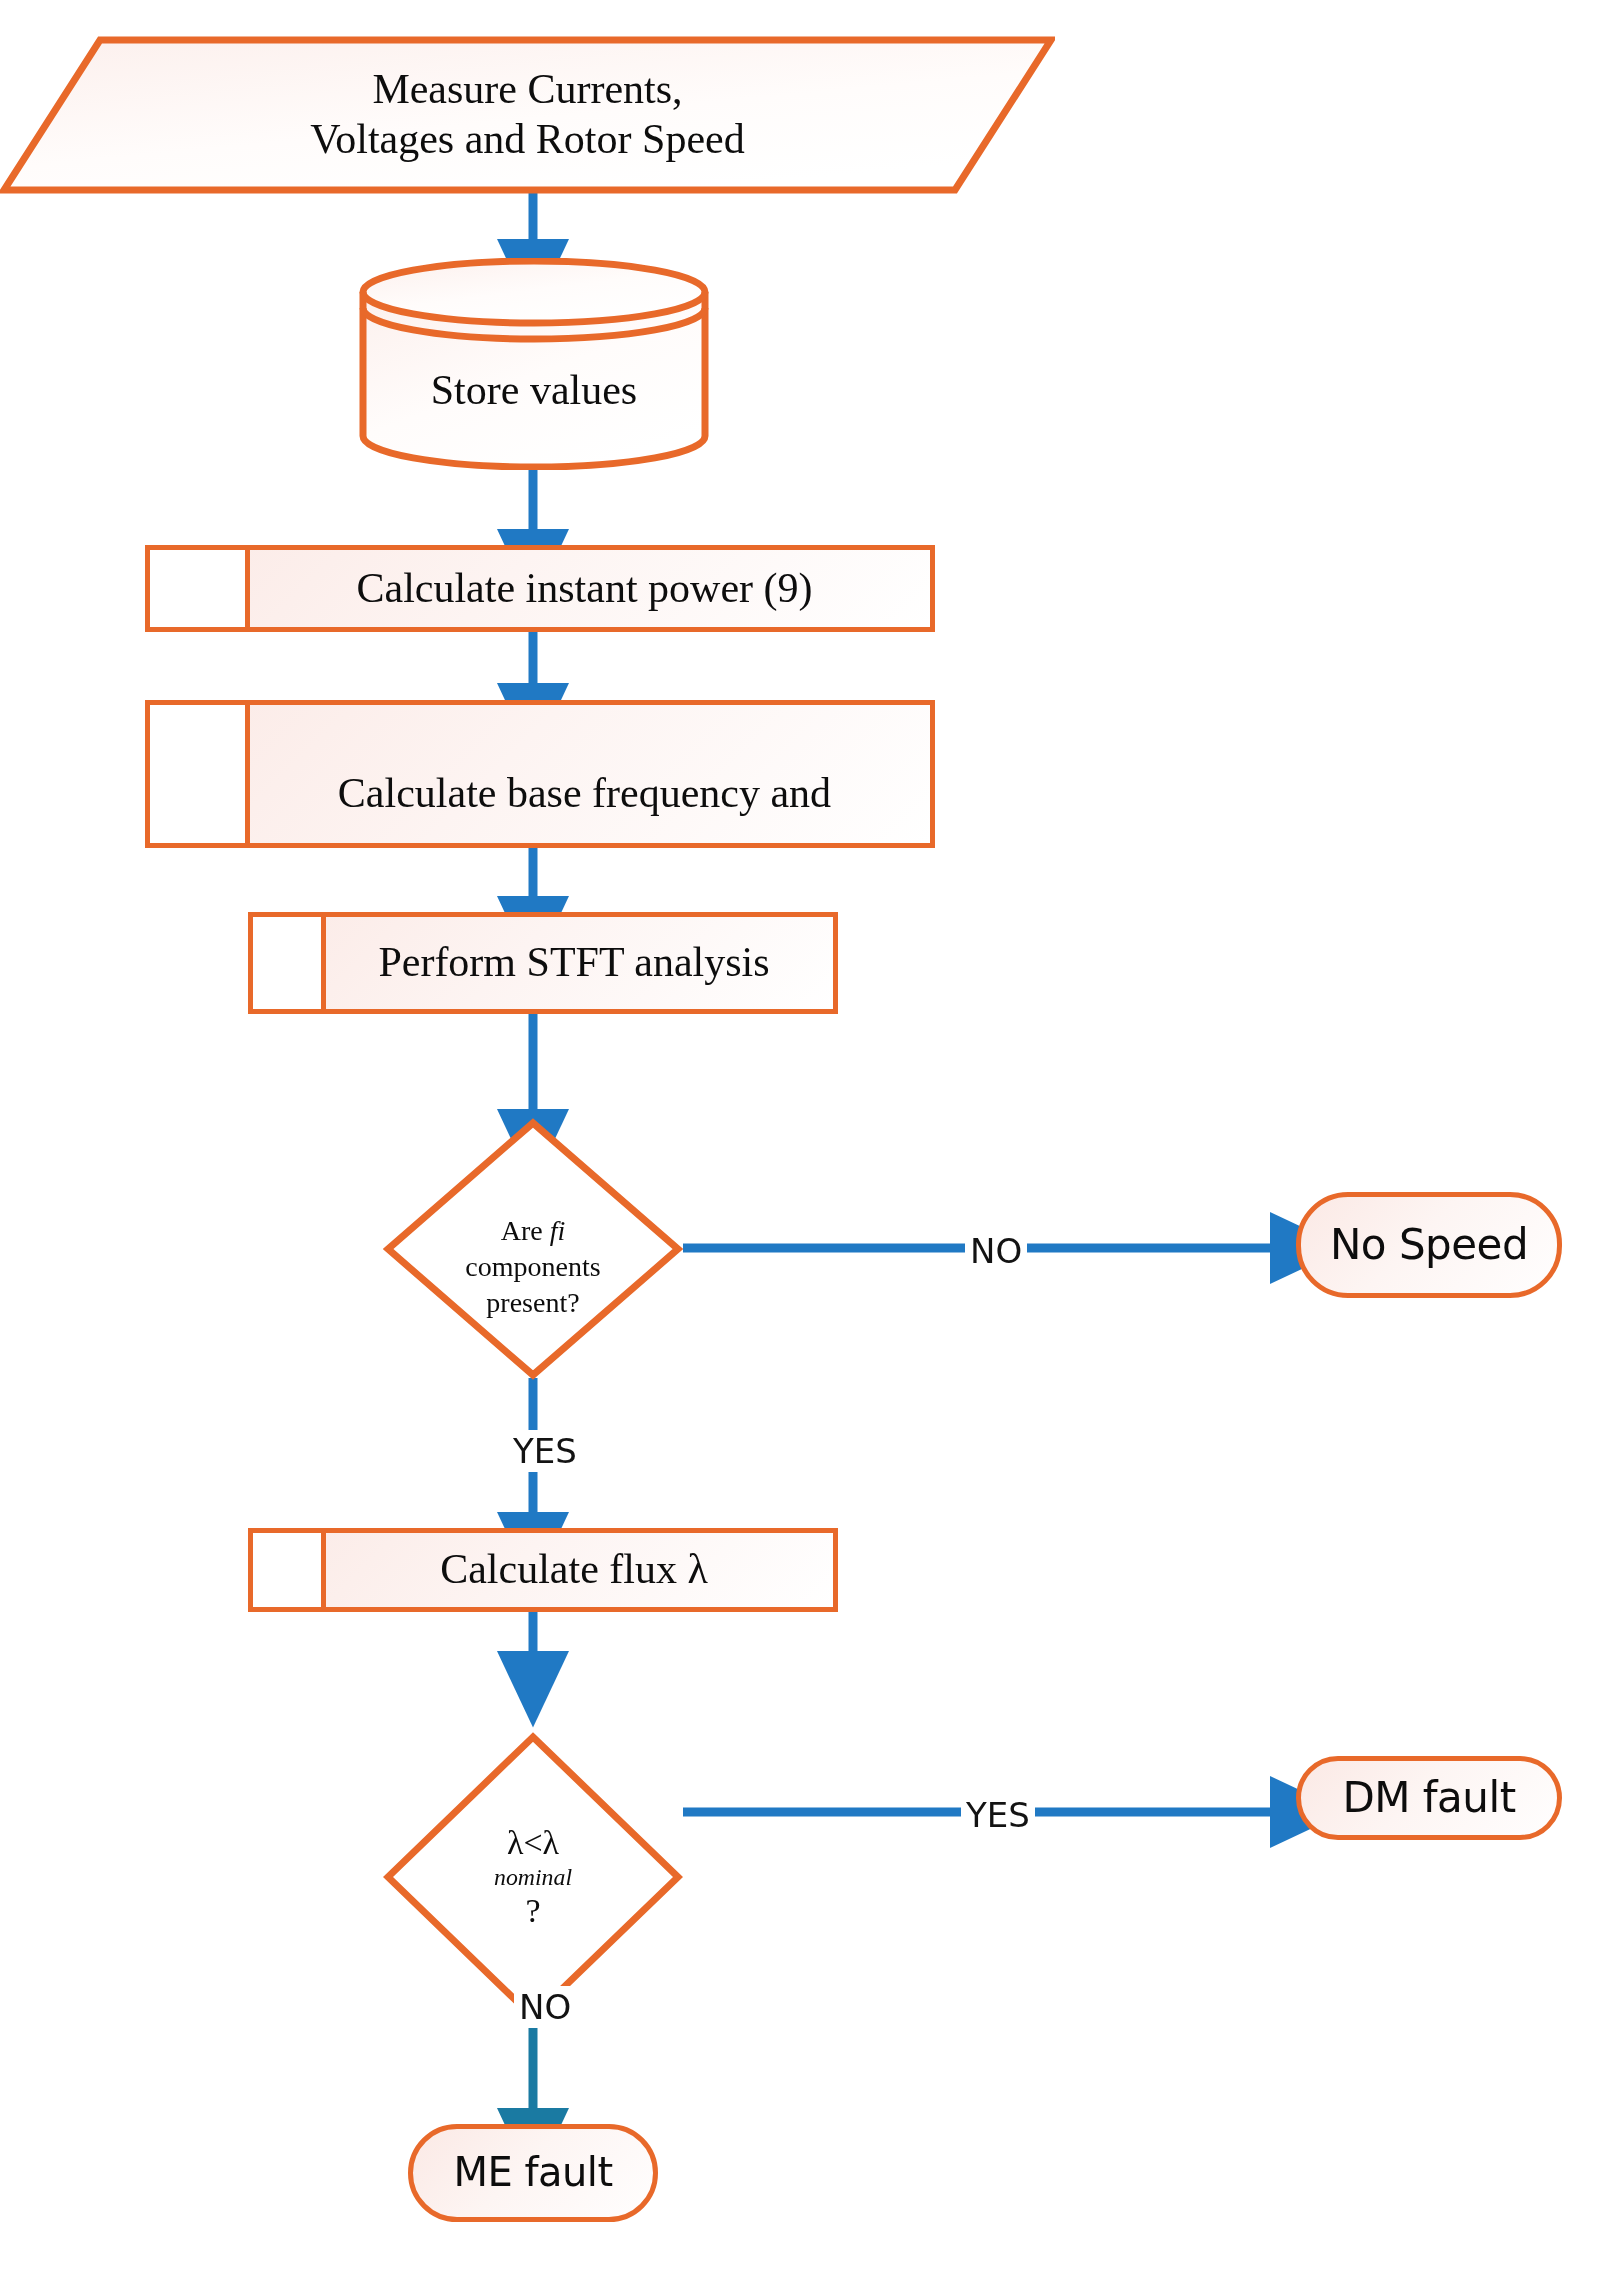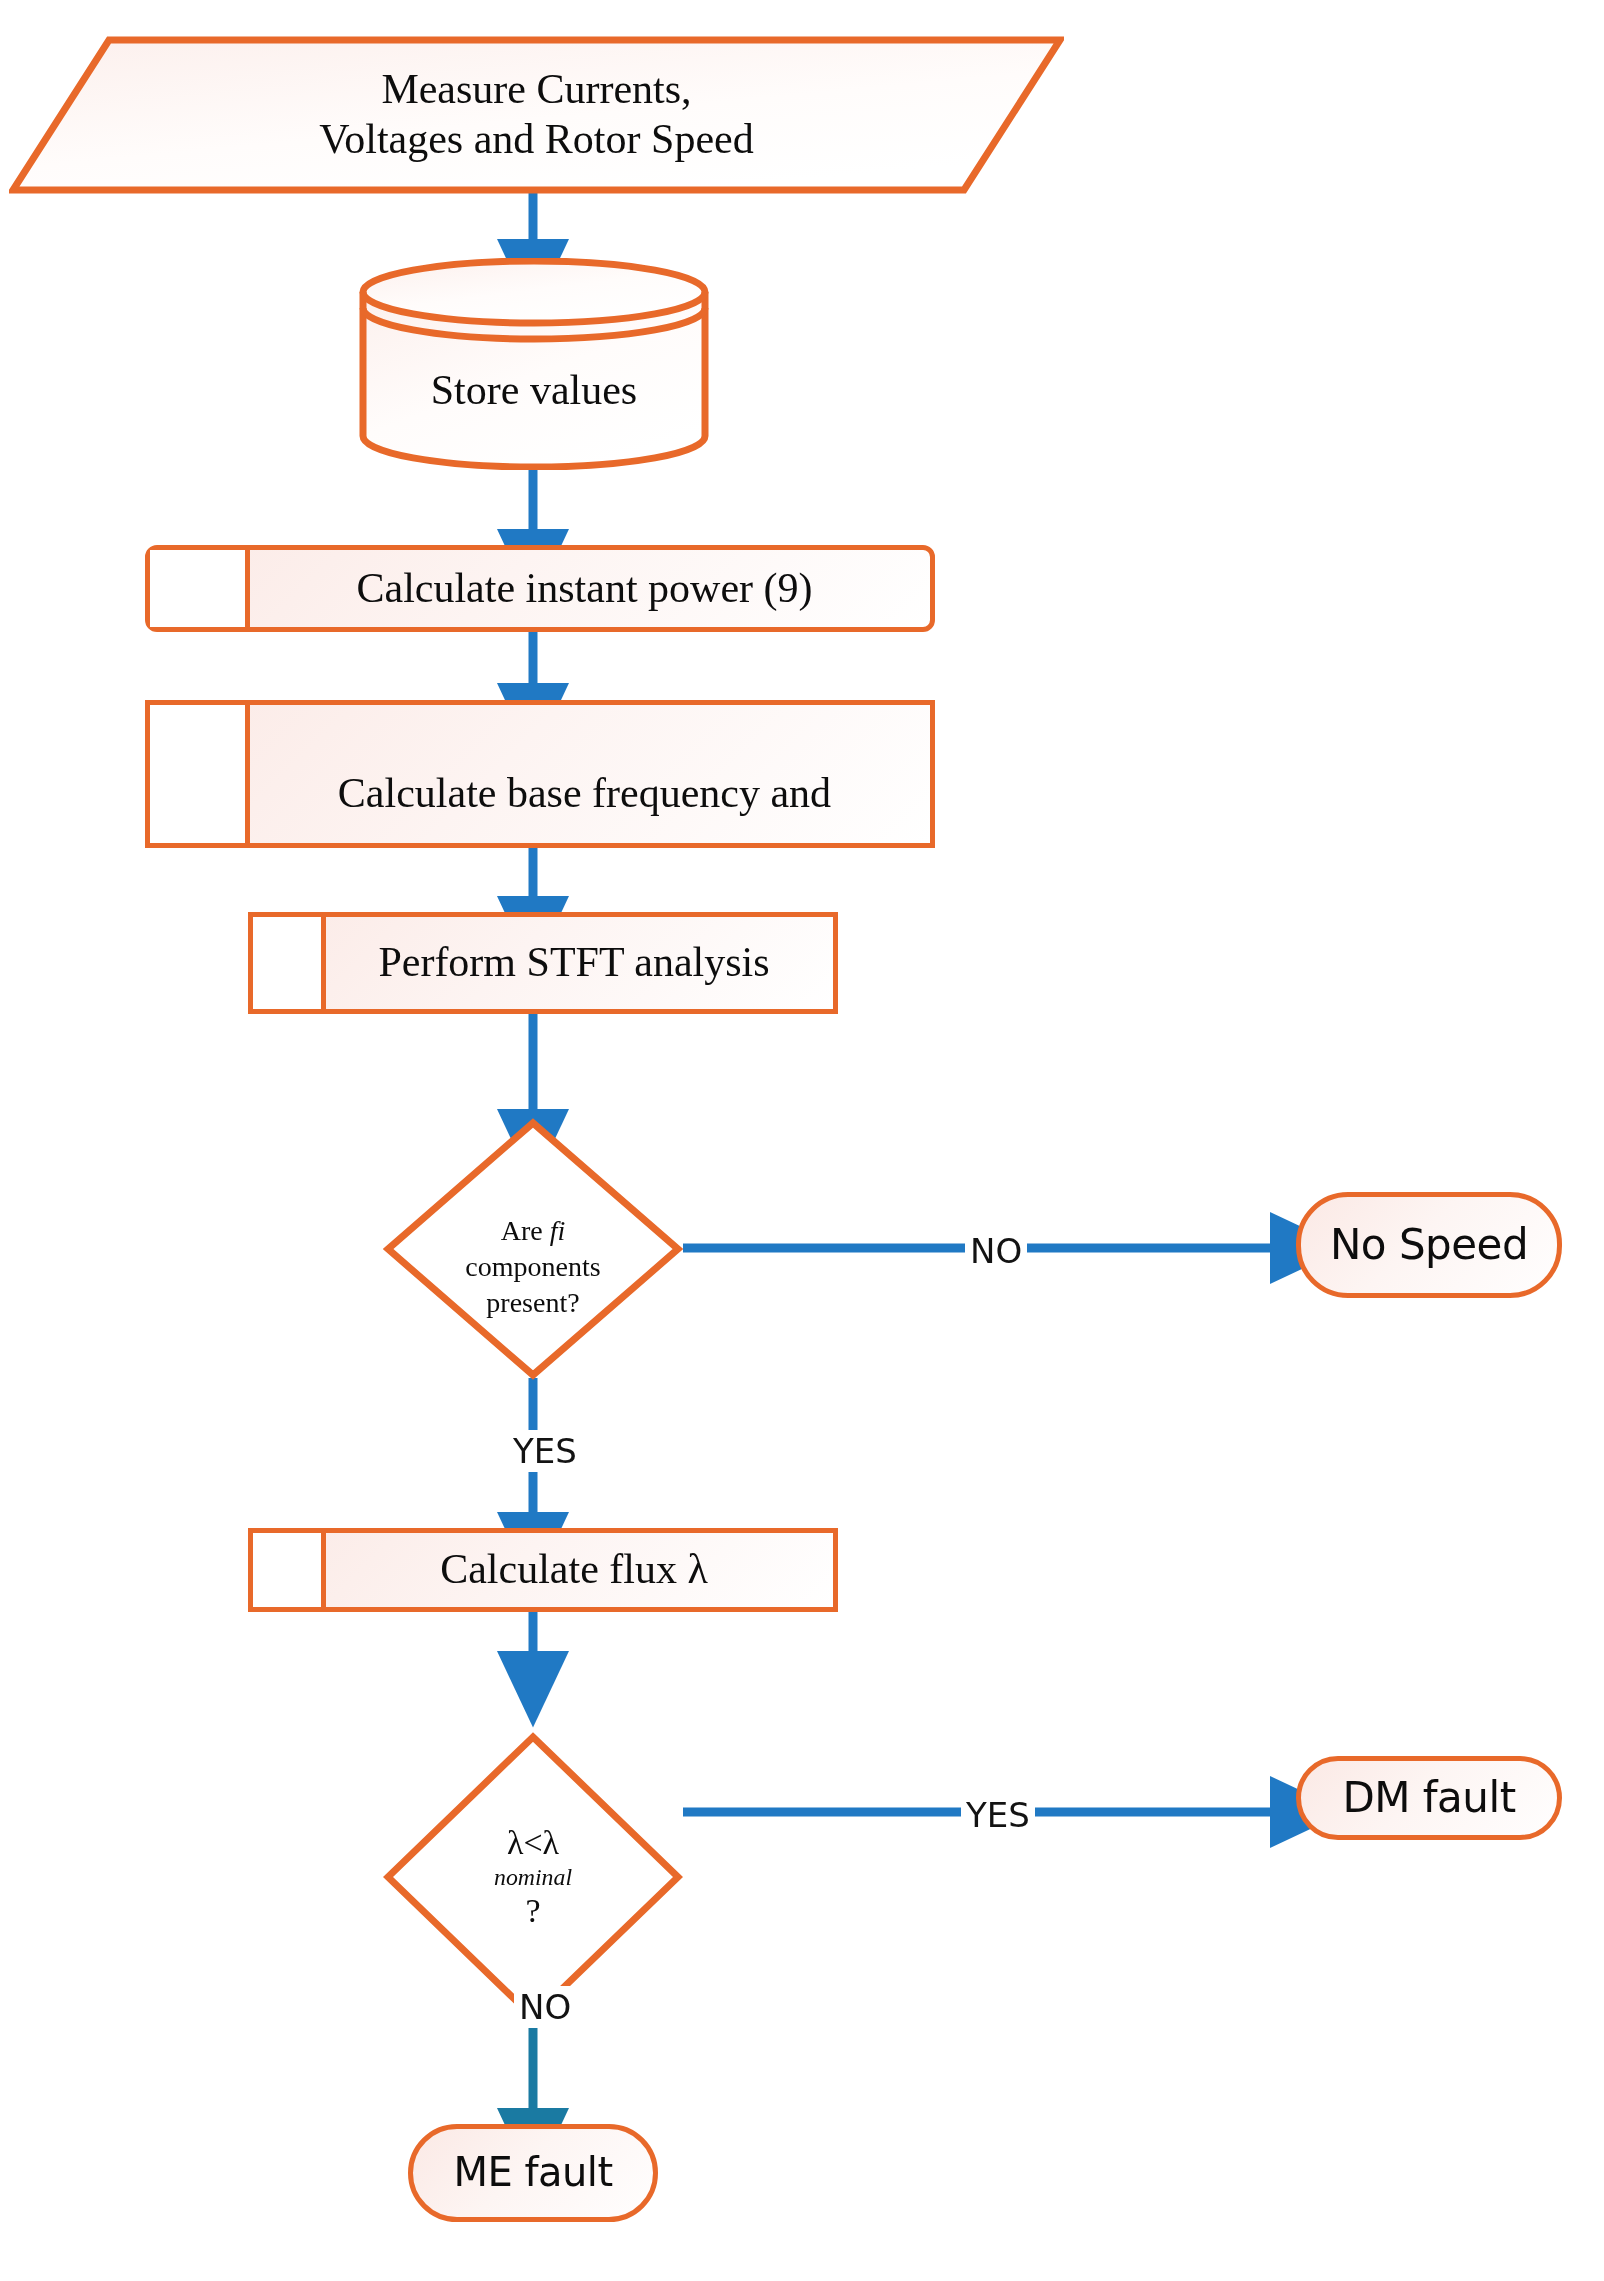--- a/index.html
+++ b/index.html
@@ -139,21 +139,21 @@
 
       <line x1="683" y1="1812" x2="1279" y2="1812" marker-end="url(#ah)"></line>
     </g>
 
     <g stroke="#1a7aa2" stroke-width="9" fill="none">
 
       <line x1="533" y1="1948" x2="533" y2="2117" marker-end="url(#ahd)"></line>
     </g>
   </svg>
 
-  <div class="para-wrap node" style="left:9px; top:36px; width:1055px; height:158px;">
+  <div class="para-wrap node" style="left:0; top:36px; width:1055px; height:158px;">
     <svg width="1055" height="158" viewBox="0 0 1055 158" xmlns="http://www.w3.org/2000/svg">
       <defs>
         <linearGradient id="gpara" x1="0" y1="0" x2="0.65" y2="1">
           <stop offset="0%" stop-color="#fcf0ed"></stop>
           <stop offset="60%" stop-color="#fffcfb"></stop>
           <stop offset="100%" stop-color="#ffffff"></stop>
         </linearGradient>
       </defs>
       <polygon points="100,4 1051,4 955,154 4,154" fill="url(#gpara)" stroke="#e8692a" stroke-width="7"></polygon>
     </svg>
@@ -180,21 +180,21 @@
 
       <path d="M5,178 A171,31 0 0 0 347,178" fill="none" stroke="#e8692a" stroke-width="7"></path>
 
       <ellipse cx="176" cy="34" rx="171" ry="31" fill="none" stroke="#e8692a" stroke-width="7"></ellipse>
 
       <path d="M5,50 A171,31 0 0 0 347,50" fill="none" stroke="#e8692a" stroke-width="7"></path>
     </svg>
     <div class="nodetext" style="font-size:42px; padding-top:54px;">Store values</div>
   </div>
 
-  <div class="node procbox" style="left:145px; top:545px; width:790px; height:87px;border-radius:12px;">
+  <div class="node procbox" style="left:145px; top:545px; width:790px; height:87px;">
     <div class="leftpane" style="width:95px;"></div>
     <div class="divider" style="left:95px;"></div>
     <div class="nodetext" style="font-size:42px; padding-left:95px;">Calculate instant power (9)</div>
   </div>
 
   <div class="node procbox" style="left:145px; top:700px; width:790px; height:148px;">
     <div class="leftpane" style="width:95px;"></div>
     <div class="divider" style="left:95px;"></div>
     <div class="nodetext" style="font-size:42px; padding-left:95px; display:block; padding-top:14px;">
       <div>Calculate base frequency and</div>

